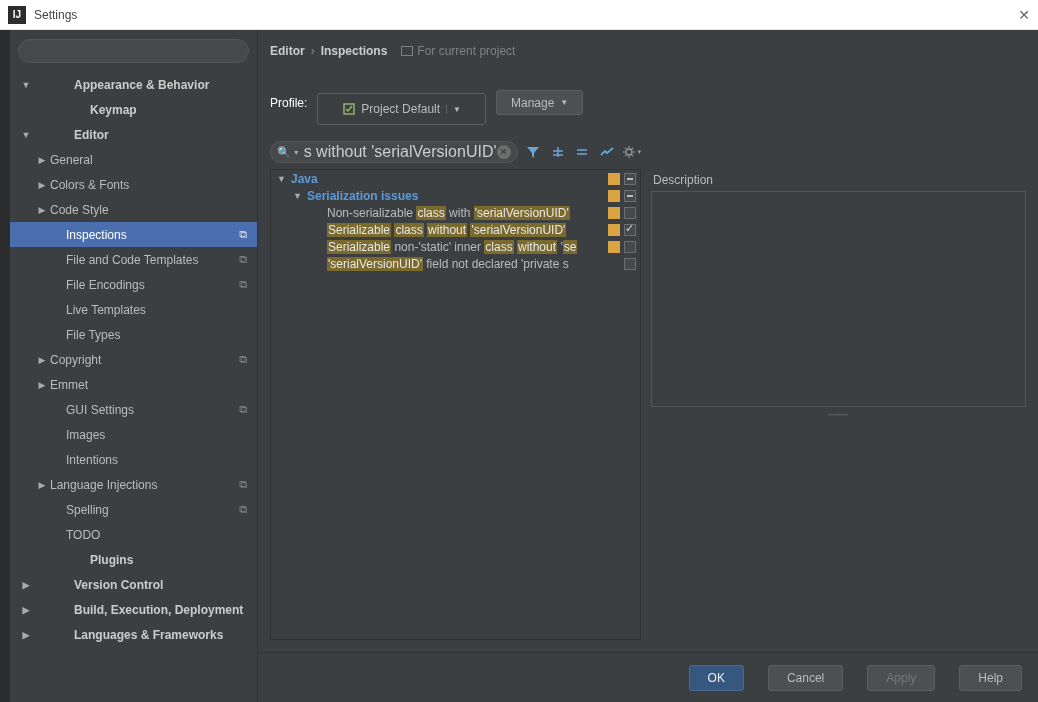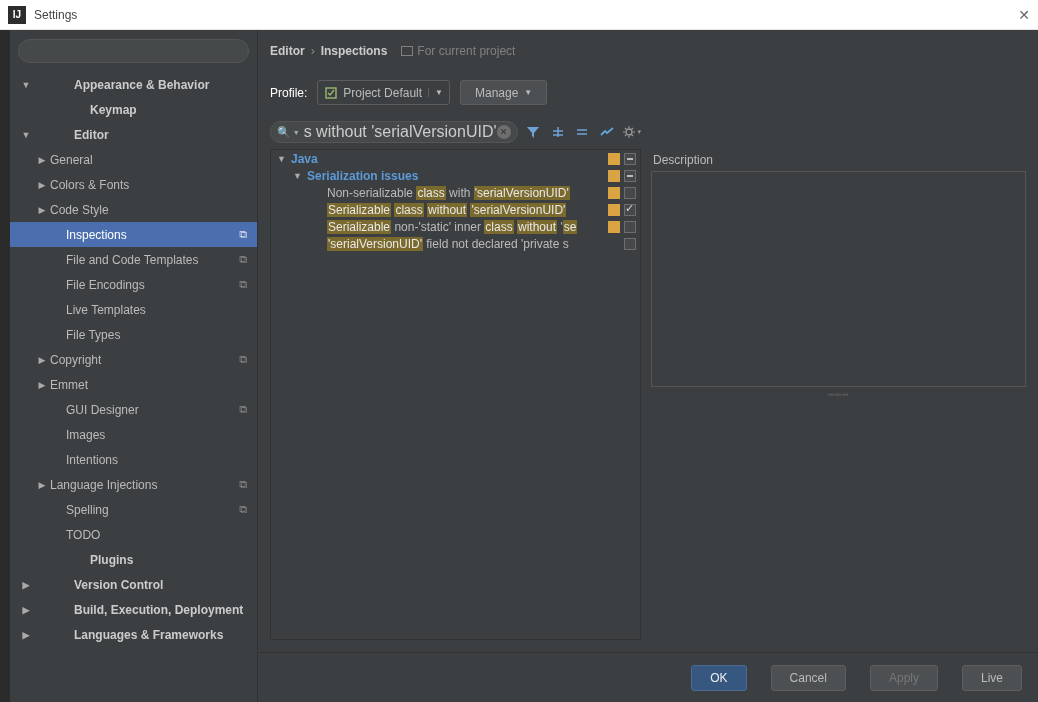--- a/index.html
+++ b/index.html
@@ -41,21 +41,21 @@
 .main { flex: 1; display: flex; flex-direction: column; background: #3c3f41; min-width: 0; }
 
 .breadcrumbs { height: 42px; display: flex; align-items: center; padding: 0 12px; color: #bbb; font-size: 13px; }
 .breadcrumbs .strong { font-weight: bold; color: #ccc; }
 .breadcrumbs .sep { margin: 0 6px; color: #888; }
 .breadcrumbs .proj { color: #808080; margin-left: 14px; display: flex; align-items: center; }
 .breadcrumbs .proj .picon { width: 12px; height: 10px; border: 1px solid #808080; margin-right: 4px; display: inline-block; }
 
 .profile-row { display: flex; align-items: center; padding: 8px 12px 16px 12px; gap: 10px; }
 .profile-row .label { color: #ffffff; }
-.profile-select { height: 25px; border: 1px solid #5e5e5e; background: #3c3f41; color: #bbb; display: flex; align-items: center; padding: 0 6px; border-radius: 3px; cursor: pointer; }
+.profile-select { height: 32px; border: 1px solid #5e5e5e; background: #3c3f41; color: #bbb; display: flex; align-items: center; padding: 0 24px; border-radius: 3px; cursor: pointer; margin-top: 13px; }
 .profile-select .sicon { width: 14px; height: 14px; margin-right: 5px; display: inline-flex; align-items: center; justify-content: center; }
 .profile-select .caret { margin-left: 6px; font-size: 8px; border-left: 1px solid #5e5e5e; padding-left: 6px; }
 .manage-btn { height: 25px; border: 1px solid #5e5e5e; background: #4c5052; color: #bbb; padding: 0 14px; border-radius: 3px; cursor: pointer; display: flex; align-items: center; }
 .manage-btn .caret { margin-left: 6px; font-size: 8px; }
 
 .insp-body { flex: 1; display: flex; padding: 0 12px 12px 12px; gap: 10px; min-height: 0; }
 .insp-left { flex: 1; display: flex; flex-direction: column; min-width: 0; }
 
 .toolbar { display: flex; align-items: center; gap: 6px; margin-bottom: 6px; }
 .insp-search { flex: 0 0 200px; height: 22px; border-radius: 11px; background: #45494a; border: 1px solid #555; display: flex; align-items: center; padding: 0 6px; color: #ccc; position: relative; }
@@ -167,21 +167,21 @@
             <span class="arrow right"></span>
             <span>Copyright</span>
             <span class="badge">⧉</span>
           </div>
           <div class="tree-item indent1">
             <span class="arrow right"></span>
             <span>Emmet</span>
           </div>
           <div class="tree-item indent2">
             <span class="arrow none"></span>
-            <span>GUI Designer</span>
+            <span>GUI Settings</span>
             <span class="badge">⧉</span>
           </div>
           <div class="tree-item indent2">
             <span class="arrow none"></span>
             <span>Images</span>
           </div>
           <div class="tree-item indent2">
             <span class="arrow none"></span>
             <span>Intentions</span>
           </div>
@@ -345,18 +345,18 @@
           <div class="desc-label">Description</div>
           <div class="desc-box"></div>
           <div class="grip">┉┉┉</div>
         </div>
       </div>
 
       <div class="footer">
         <button class="fbtn primary">OK</button>
         <button class="fbtn">Cancel</button>
         <button class="fbtn disabled">Apply</button>
-        <button class="fbtn">Live</button>
+        <button class="fbtn">Help</button>
       </div>
 
     </div>
   </div>
 </div>
 
 </body></html>

